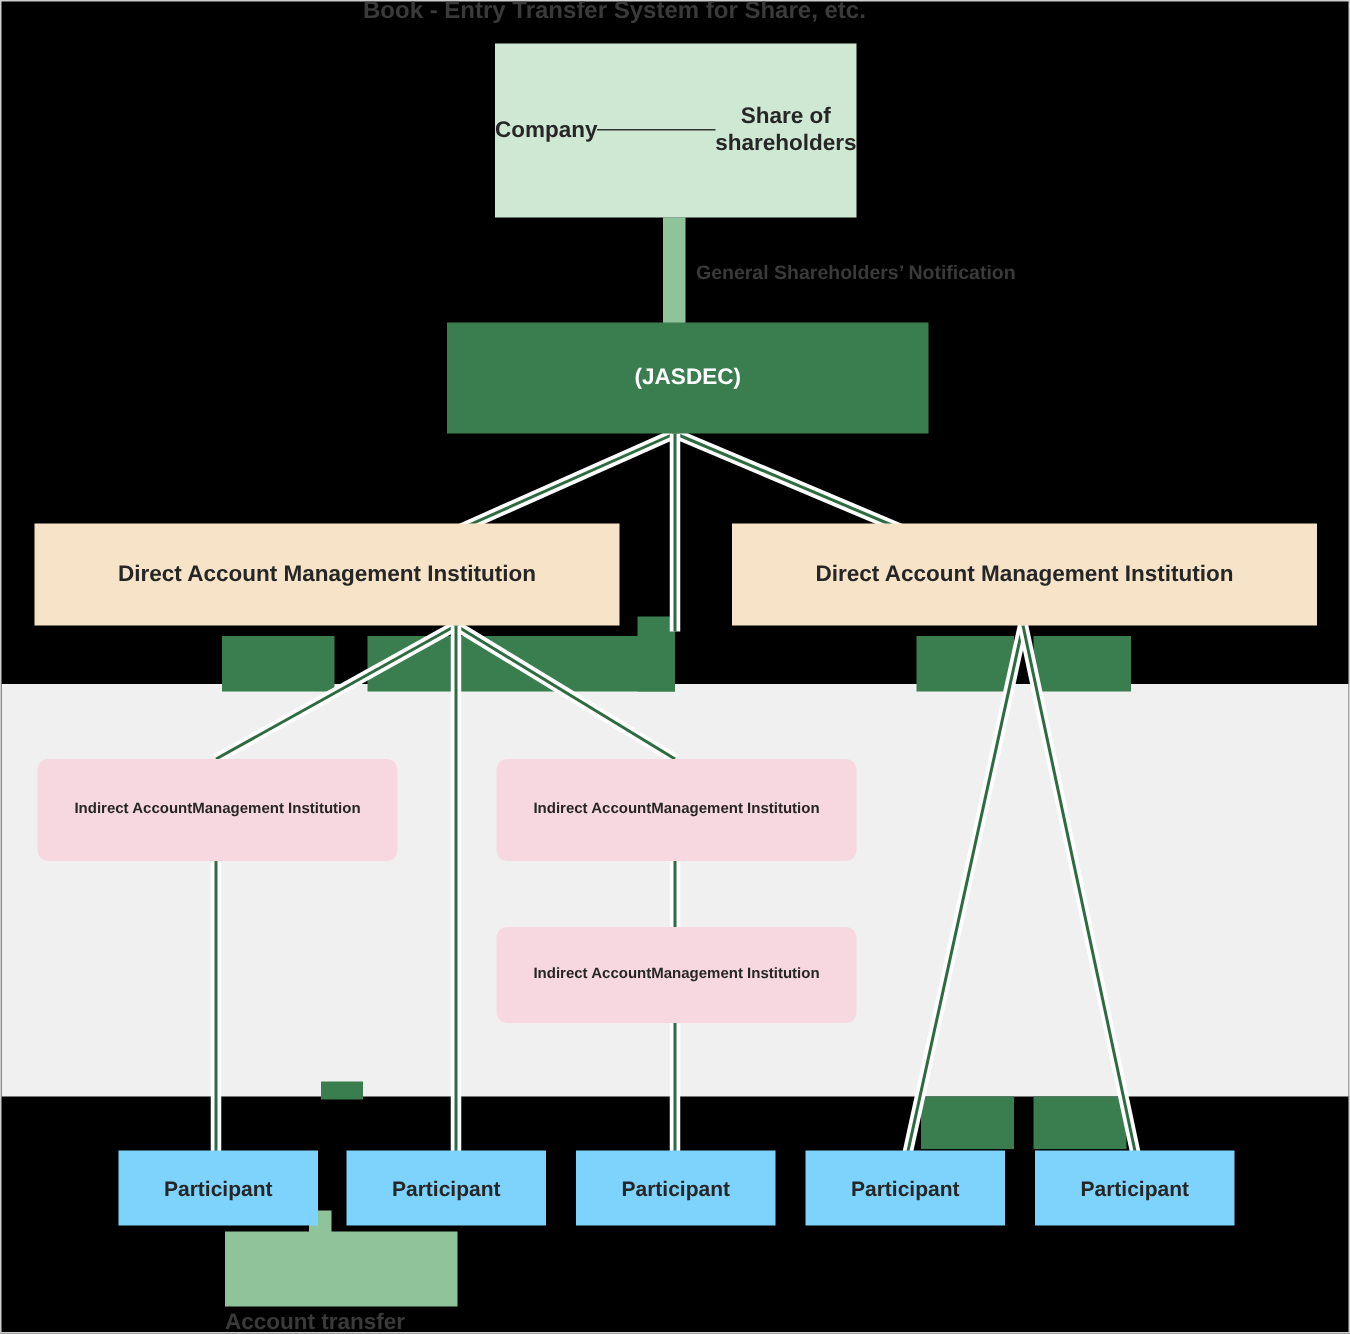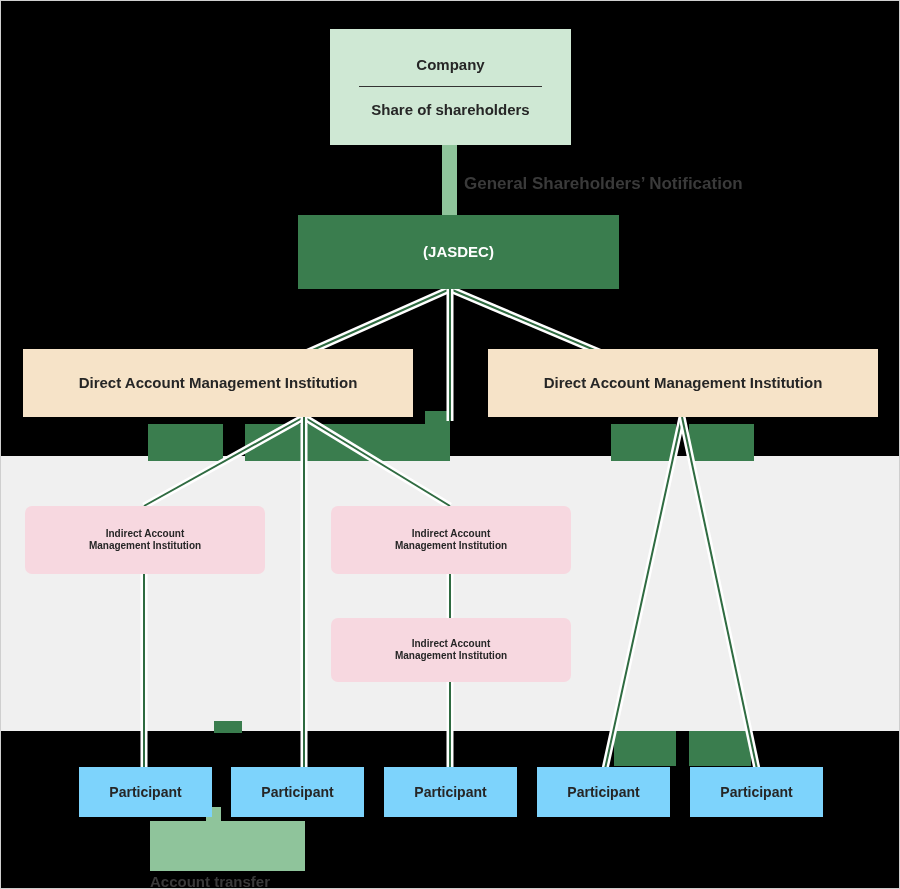--- a/index.html
+++ b/index.html
@@ -27,21 +27,21 @@
   }
 
   
   #wires{position:absolute;left:0;top:0;width:900px;height:889px;}
 
   
   .node{
     position:absolute;
     box-sizing:border-box;
     display:flex;
-    flex-direction:column;
+    flex-direction:row;
     align-items:center;
     justify-content:center;
     text-align:center;
     font-weight:bold;
     color:#262626;
     line-height:1.2;
   }
 
   .node.company{
     background:#cfe8d4;
@@ -77,21 +77,21 @@
   }
 
   
   .plain-label{
     position:absolute;
     font-weight:bold;
     color:#3a3a3a;
     white-space:nowrap;
   }
   #title{font-size:16px;}
-  #lbl-notification{font-size:17px;}
+  #lbl-notification{font-size:13px;}
   #lbl-account-transfer{font-size:15px;text-align:right;}
 
   
   .fatbar{
     position:absolute;
     background:#8fc49b;
   }
 </style>
 </head>
 <body>
@@ -166,20 +166,21 @@
       <path class="halo" d="M449,573 L449,617"></path>
       <path class="wire" d="M449,573 L449,617"></path>
     </g>
 
     <g>
       <path class="halo" d="M449,681 L449,768"></path>
       <path class="wire" d="M449,681 L449,768"></path>
     </g>
   </svg>
 
+  <div class="plain-label" id="title" style="left:241px;top:-2px;">Book - Entry Transfer System for Share, etc.</div>
 
   <div class="node company" style="left:329px;top:28px;width:241px;height:116px;">
     <div>Company</div>
     <div class="divider"></div>
     <div>Share of shareholders</div>
   </div>
 
   <div class="plain-label" id="lbl-notification" style="left:463px;top:173px;">General Shareholders’ Notification</div>
 
   <div class="node jasdec" style="left:297px;top:214px;width:321px;height:74px;">

